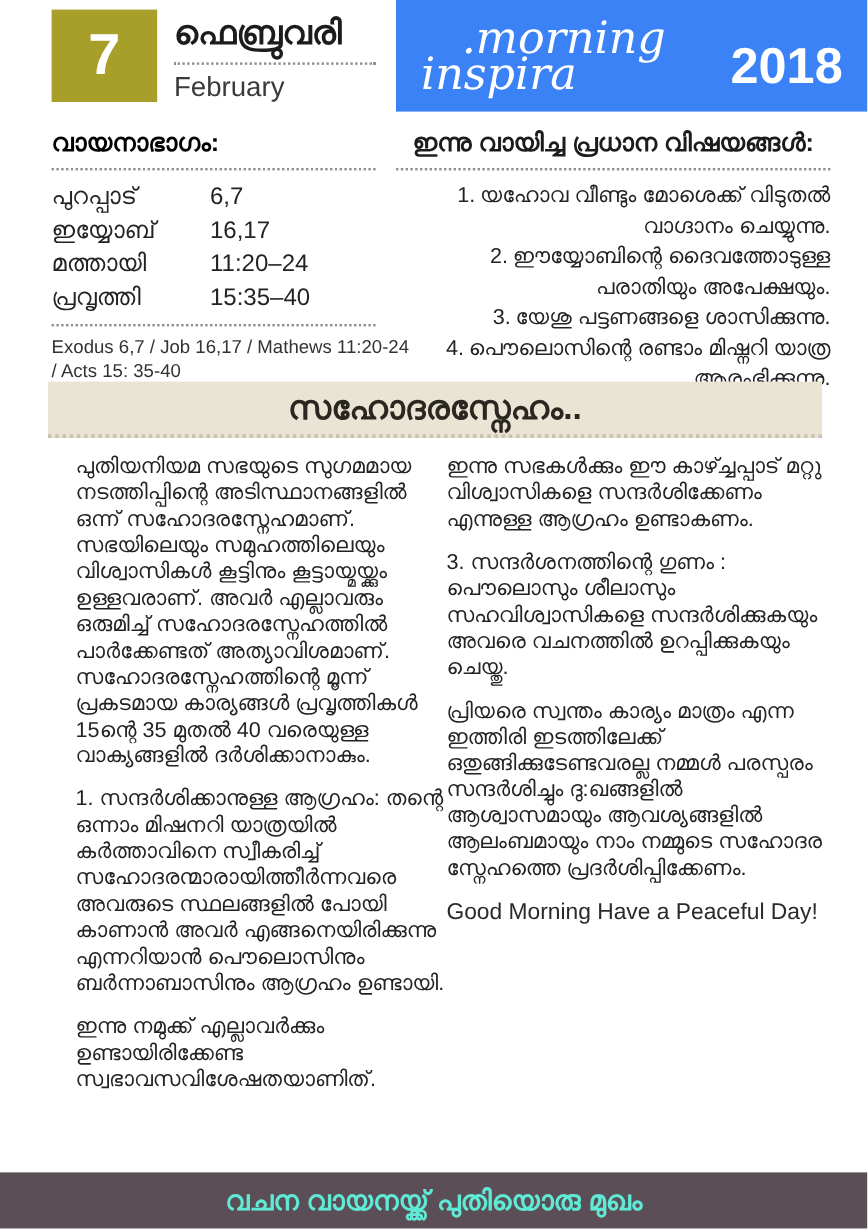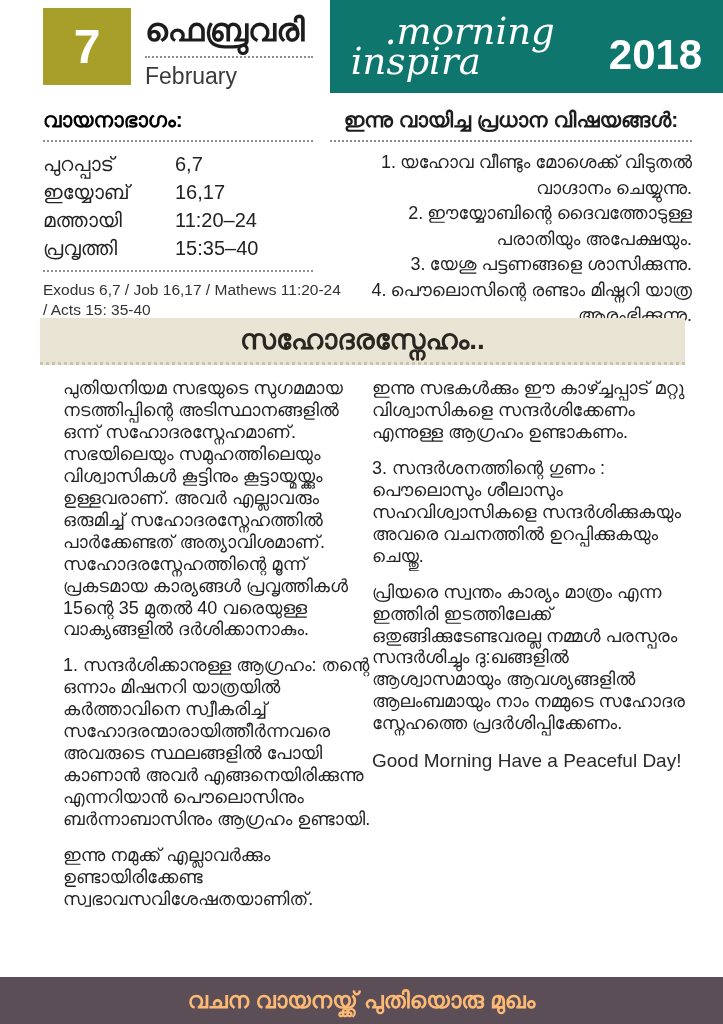--- a/index.html
+++ b/index.html
@@ -5,25 +5,25 @@
   * { margin:0; padding:0; box-sizing:border-box; }
   html,body { background:#ffffff; }
   body { font-family:"Liberation Sans", sans-serif; color:#231f20; }
   .page { position:relative; width:723px; height:1024px; background:#ffffff; overflow:hidden; }
 
   
   .date-box { position:absolute; left:43px; top:8px; width:88px; height:77px;
     background:#a79f2a; display:flex; align-items:center; justify-content:center; }
   .day-number { color:#ffffff; font-size:48px; font-weight:bold; }
   .month-block { position:absolute; left:145px; top:12px; width:175px; }
-  .month-ml { font-size:32px; font-weight:bold; color:#1c1c1c; }
+  .month-ml { font-size:28px; font-weight:bold; color:#1c1c1c; }
   .month-divider { border-bottom:2px dotted #8f8f8f; margin:7px 0 5px 0; width:168px; }
   .month-en { font-size:23px; color:#3a3a3a; }
   .brand-box { position:absolute; left:330px; top:0; width:393px; height:93px;
-    background:#0f766e; display:flex; align-items:center; justify-content:center;gap:44px; }
+    background:#3b82f6; display:flex; align-items:center; justify-content:center;gap:44px; }
   .brand-script { font-family:"DejaVu Serif", serif; font-style:italic; color:#ffffff;
     line-height:0.85; text-align:left; }
   .brand-w1 { font-size:37px; padding-left:34px; display:block; }
   .brand-w2 { font-size:37px; display:block; margin-top:-2px; }
   .brand-year { color:#ffffff; font-size:42px; font-weight:bold; margin-left:10px; margin-top:16px; }
 
   
   .reading { position:absolute; left:43px; top:108px; width:290px; }
   .reading-title { font-size:21px; font-weight:bold; color:#000000; }
   .dotline { border-bottom:2px dotted #8f8f8f; margin:8px 0; width:270px; }
@@ -49,21 +49,21 @@
   
   .col { position:absolute; top:378px; font-size:18px; line-height:1.22; color:#232323; }
   .col p { margin-bottom:14px; }
   .col-left  { left:43px;  width:312px;margin-left:20px; }
   .col-right { left:372px; width:318px; }
   .closing { font-size:19px; color:#2a2a2a; line-height:1.3; margin-top:2px; }
 
   
   .footer { position:absolute; left:0; top:977px; width:723px; height:47px;
     background:#5c4e57; display:flex; align-items:center; justify-content:center; }
-  .footer-text { color:#fdba74; font-size:23px; font-weight:bold; }
+  .footer-text { color:#5eead4; font-size:23px; font-weight:bold; }
 </style>
 </head>
 <body>
 
 <div class="page">
 
   <div class="date-box">
     <span class="day-number">7</span>
   </div>
   <div class="month-block">

